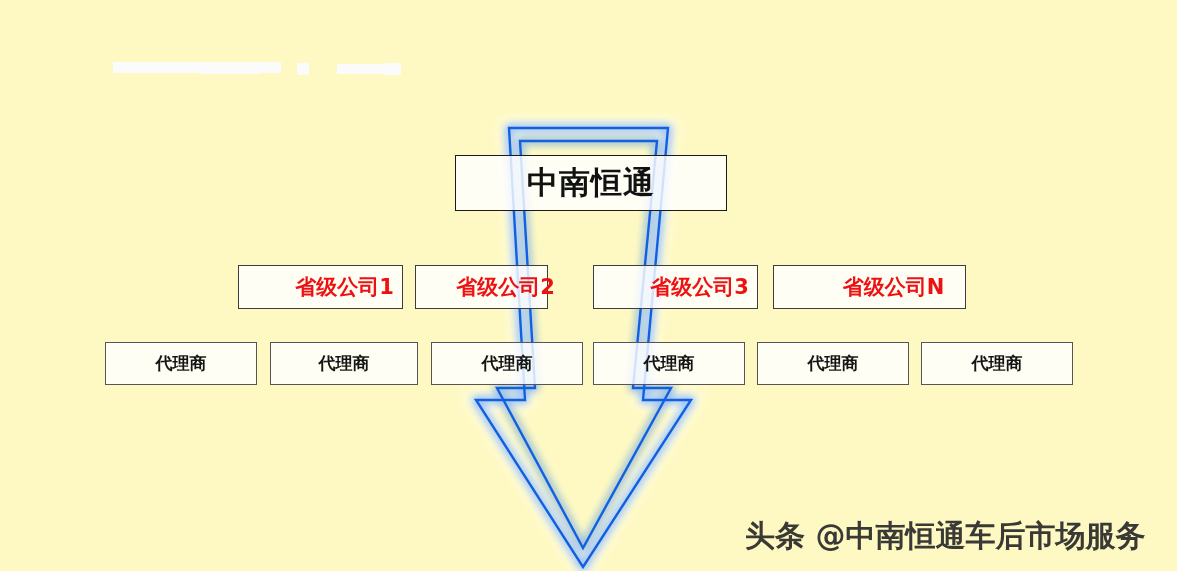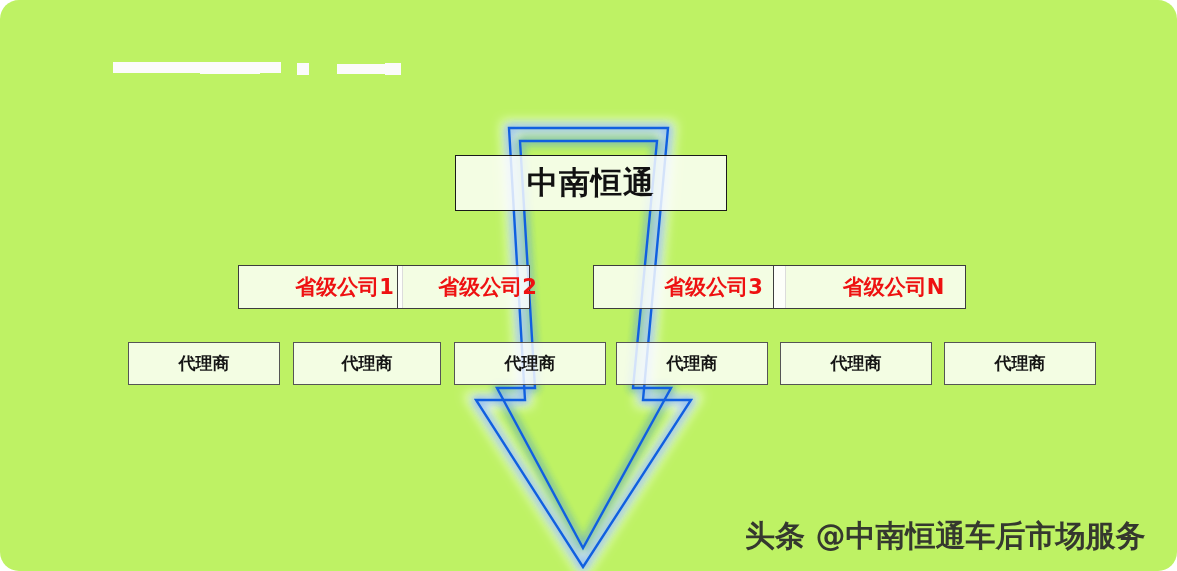--- a/index.html
+++ b/index.html
@@ -7,23 +7,22 @@
     padding: 0;
     background: #ffffff;
   }
   body {
     font-family: "Liberation Sans", "DejaVu Sans", sans-serif;
   }
   #stage {
     position: relative;
     width: 1177px;
     height: 571px;
-    background: #bef264;
+    background: #fef9c3;
     overflow: hidden;
-    border-radius: 19px;
   }
 
   
   #arrow-layer {
     position: absolute;
     left: 0;
     top: 0;
     width: 1177px;
     height: 571px;
     pointer-events: none;
@@ -68,21 +67,20 @@
     color: #ee1111;
     font-family: "DejaVu Sans", "Liberation Sans", sans-serif;
     margin-left: 48px;
   }
 
   .agent-box {
     top: 342px;
     height: 43px;
     border: 1.5px solid #555555;
     background: rgba(255,255,255,0.82);
-    margin-left: 23px;
   }
   .agent-box .box-label {
     font-size: 17px;
     font-weight: bold;
     color: #141414;
     font-family: "DejaVu Sans", "Liberation Sans", sans-serif;
   }
 
   
   #watermark {
@@ -144,24 +142,24 @@
     <path d="M520,141 L657,141 L633,388 L671,388 L583,548 L497,388 L535,388 Z" fill="none" stroke="#1060e0" stroke-width="2.4" stroke-linejoin="miter"></path>
   </svg>
 
   <div id="title-box" class="box">
     <span class="box-label">中南恒通</span>
   </div>
 
   <div class="box prov-box" style="left:238px;width:165px;">
     <span class="box-label">省级公司1</span>
   </div>
-  <div class="box prov-box" style="left:397px;width:133px;">
+  <div class="box prov-box" style="left:415px;width:133px;">
     <span class="box-label">省级公司2</span>
   </div>
-  <div class="box prov-box" style="left:593px;width:193px;">
+  <div class="box prov-box" style="left:593px;width:165px;">
     <span class="box-label">省级公司3</span>
   </div>
   <div class="box prov-box" style="left:773px;width:193px;">
     <span class="box-label">省级公司N</span>
   </div>
 
   <div class="box agent-box" style="left:105px;width:152px;">
     <span class="box-label">代理商</span>
   </div>
   <div class="box agent-box" style="left:270px;width:148px;">

